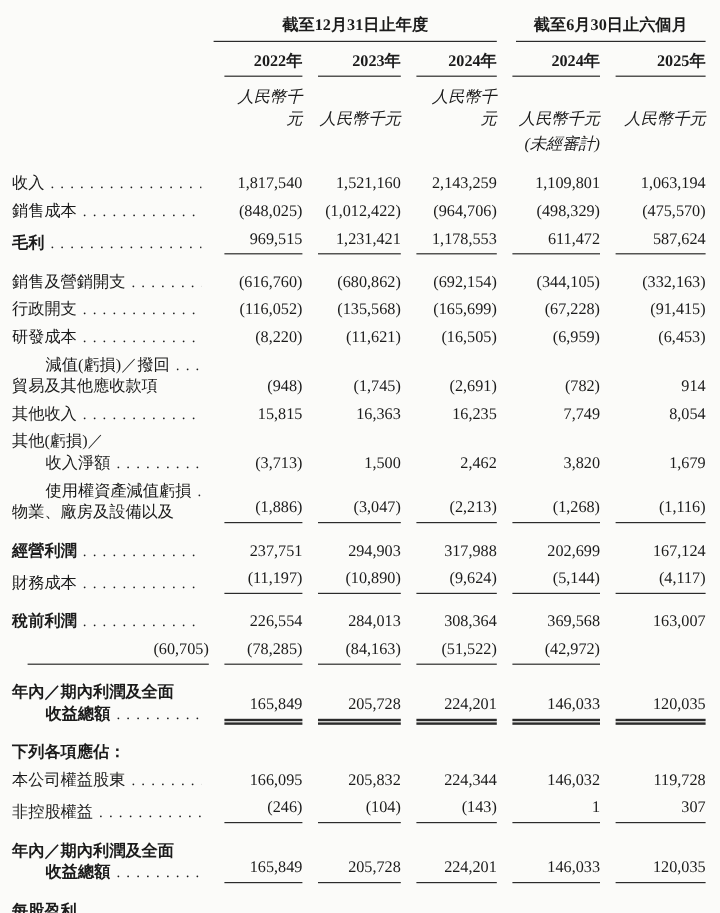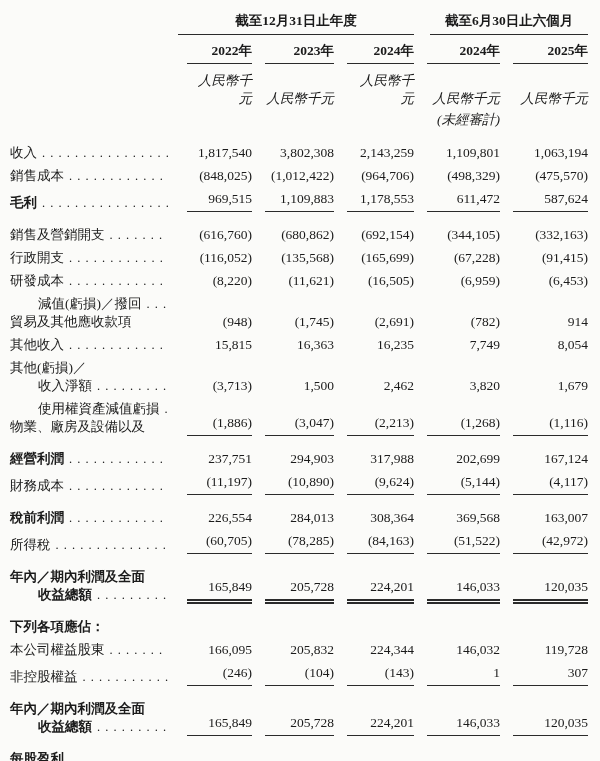--- a/index.html
+++ b/index.html
@@ -114,21 +114,21 @@
     <div class="lbl">
           <div class="lline">
             <span class="ltext">收入</span>
             <span class="dots"></span>
           </div>
         </div>
   <div class="val">
           <div class="in">1,817,540</div>
         </div>
         <div class="val">
-          <div class="in">3,802,308</div>
+          <div class="in">1,521,160</div>
         </div>
         <div class="val">
           <div class="in">2,143,259</div>
         </div>
         <div class="val">
           <div class="in">1,109,801</div>
         </div>
         <div class="val">
           <div class="in">1,063,194</div>
         </div>
@@ -162,21 +162,21 @@
     <div class="lbl">
           <div class="lline">
             <span class="ltext b">毛利</span>
             <span class="dots"></span>
           </div>
         </div>
   <div class="val">
           <div class="in u1">969,515</div>
         </div>
         <div class="val">
-          <div class="in u1">1,109,883</div>
+          <div class="in u1">1,231,421</div>
         </div>
         <div class="val">
           <div class="in u1">1,178,553</div>
         </div>
         <div class="val">
           <div class="in u1">611,472</div>
         </div>
         <div class="val">
           <div class="in u1">587,624</div>
         </div>
@@ -425,26 +425,20 @@
         </div>
         <div class="val">
           <div class="in">369,568</div>
         </div>
         <div class="val">
           <div class="in">163,007</div>
         </div>
       </div>
 
   <div class="row">
-    <div class="lbl">
-          <div class="lline">
-            <span class="ltext">所得稅</span>
-            <span class="dots"></span>
-          </div>
-        </div>
   <div class="val">
           <div class="in u1">(60,705)</div>
         </div>
         <div class="val">
           <div class="in u1">(78,285)</div>
         </div>
         <div class="val">
           <div class="in u1">(84,163)</div>
         </div>
         <div class="val">

